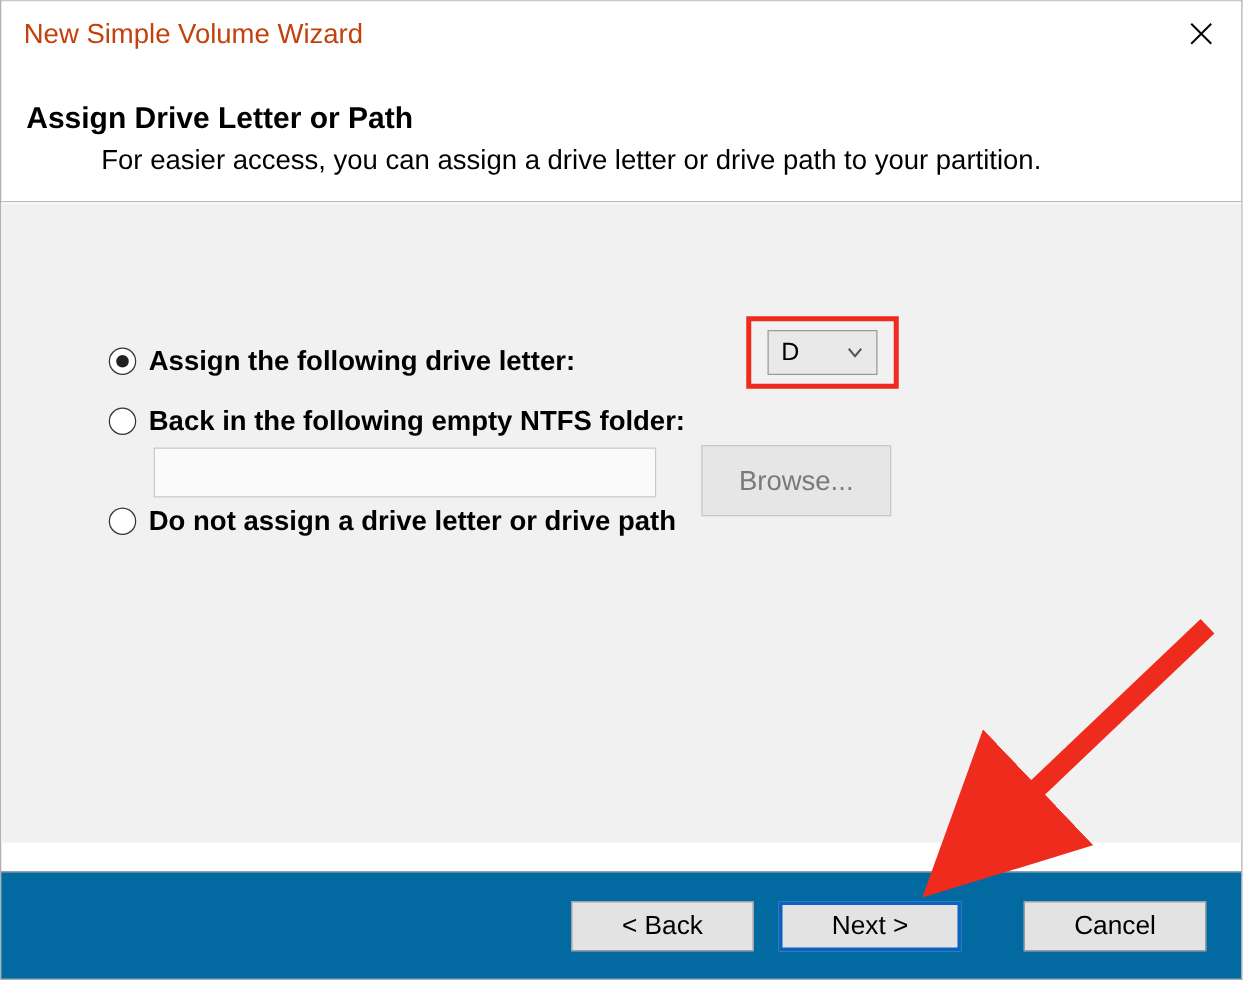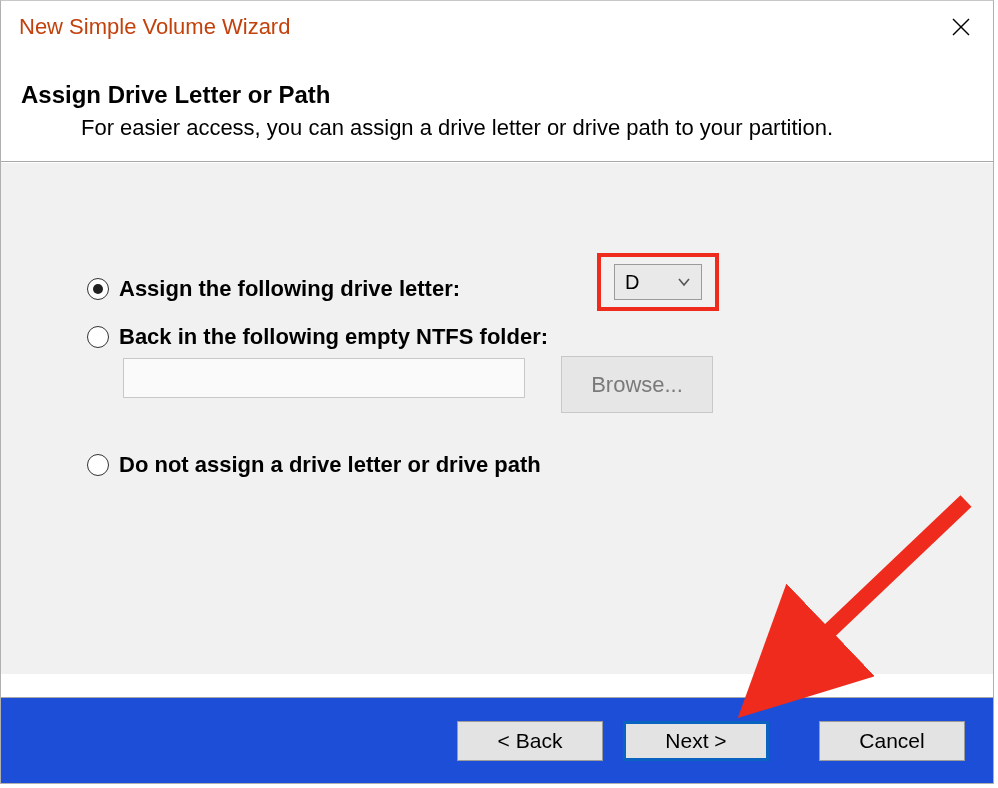--- a/index.html
+++ b/index.html
@@ -96,21 +96,21 @@
     position: absolute;
     left: 50%;
     top: 50%;
     width: 10px;
     height: 10px;
     background: #222;
     border-radius: 50%;
     transform: translate(-50%, -50%);
   }
   .mount-row { margin-top: 8px; }
-  .noassign-row { margin-top: 88px; }
+  .noassign-row { margin-top: 40px; }
   .ntfs-path-input {
     position: absolute;
     left: 122px;
     top: 195px;
     width: 402px;
     height: 40px;
     background: #fafafa;
     border: 1px solid #c8c8c8;
     box-sizing: border-box;
   }
@@ -159,21 +159,21 @@
     width: 14px;
     height: 14px;
   }
 
   .footer {
     position: absolute;
     left: 0;
     right: 0;
     bottom: 0;
     height: 86px;
-    background: #1d4ed8;
+    background: #0369a1;
     border-top: 1px solid #a8a8a8;
     box-sizing: border-box;
     display: flex;
     align-items: center;
     justify-content: flex-end;
     padding: 0 28px;
     gap: 20px;
   }
   .btn {
     width: 146px;

